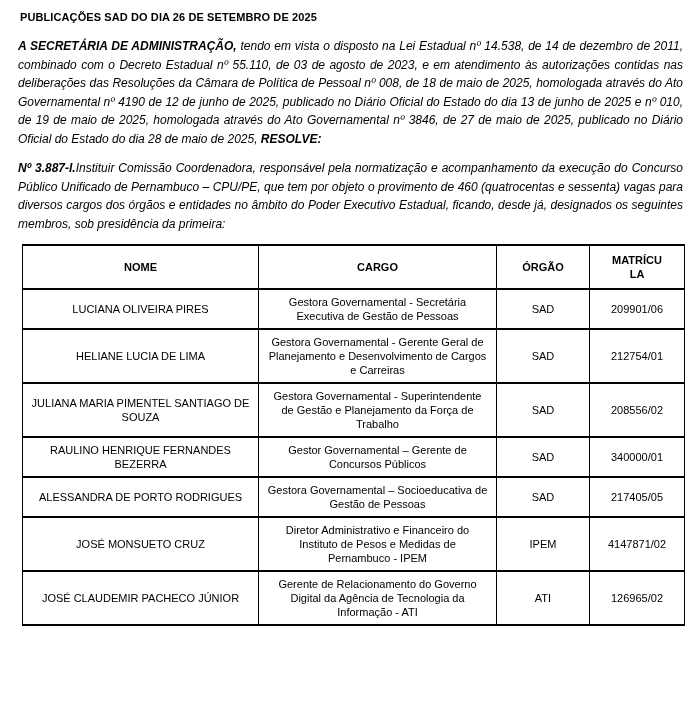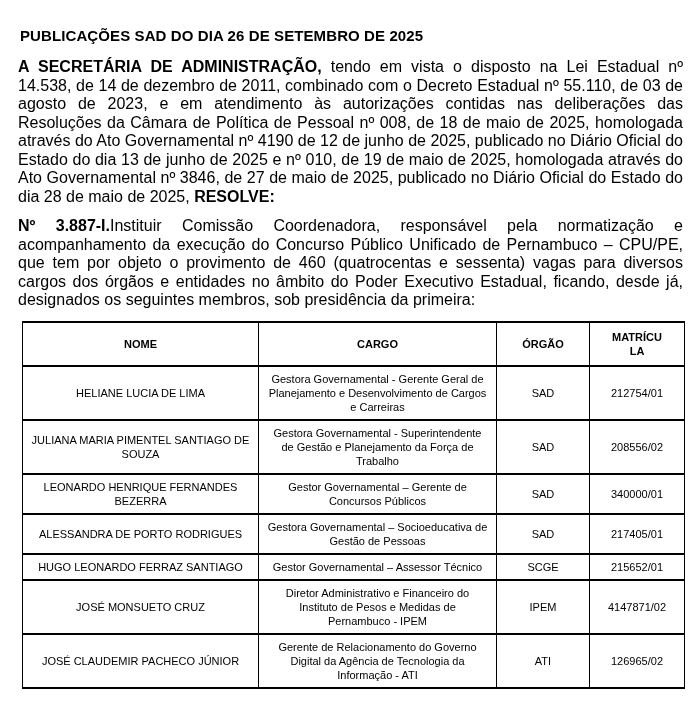--- a/index.html
+++ b/index.html
@@ -13,30 +13,31 @@
     font-family: "Liberation Sans", "DejaVu Sans", sans-serif;
     color: #000000;
     -webkit-font-smoothing: antialiased;
   }
   .page {
     padding: 10px 8px 10px 18px;
     box-sizing: border-box;
     width: 691px;
   }
   .doc-title {
-    font-size: 15px;
+    font-size: 11px;
     font-weight: bold;
-    margin: 17px 0 14px 2px;
+    margin: 1px 0 14px 2px;
     letter-spacing: 0.1px;
   }
   p.para {
-    font-size: 16px;
+    font-size: 12px;
     line-height: 18.5px;
     text-align: justify;
     margin: 0 0 11px 0;
+    font-style: italic;
   }
   p.para .b { font-weight: bold; }
   table.members {
     border-collapse: collapse;
     margin: 2px 0 0 4px;
     width: 662px;
     table-layout: fixed;
   }
   table.members th,
   table.members td {
@@ -78,48 +79,48 @@
     <thead>
       <tr>
         <th>NOME</th>
         <th>CARGO</th>
         <th>ÓRGÃO</th>
         <th>MATRÍCULA</th>
       </tr>
     </thead>
     <tbody id="members-body">
         <tr>
+          <td>LUCIANA OLIVEIRA PIRES</td>
+          <td>Gestora Governamental - Secretária Executiva de Gestão de Pessoas</td>
+          <td>SAD</td>
+          <td>209901/06</td>
+        </tr>
+        <tr>
           <td>HELIANE LUCIA DE LIMA</td>
           <td>Gestora Governamental - Gerente Geral de Planejamento e Desenvolvimento de Cargos e Carreiras</td>
           <td>SAD</td>
           <td>212754/01</td>
         </tr>
         <tr>
           <td>JULIANA MARIA PIMENTEL SANTIAGO DE SOUZA</td>
           <td>Gestora Governamental - Superintendente de Gestão e Planejamento da Força de Trabalho</td>
           <td>SAD</td>
           <td>208556/02</td>
         </tr>
         <tr>
-          <td>LEONARDO HENRIQUE FERNANDES BEZERRA</td>
+          <td>RAULINO HENRIQUE FERNANDES BEZERRA</td>
           <td>Gestor Governamental – Gerente de Concursos Públicos</td>
           <td>SAD</td>
           <td>340000/01</td>
         </tr>
         <tr>
           <td>ALESSANDRA DE PORTO RODRIGUES</td>
           <td>Gestora Governamental – Socioeducativa de Gestão de Pessoas</td>
           <td>SAD</td>
-          <td>217405/01</td>
-        </tr>
-        <tr>
-          <td>HUGO LEONARDO FERRAZ SANTIAGO</td>
-          <td>Gestor Governamental – Assessor Técnico</td>
-          <td>SCGE</td>
-          <td>215652/01</td>
+          <td>217405/05</td>
         </tr>
         <tr>
           <td>JOSÉ MONSUETO CRUZ</td>
           <td>Diretor Administrativo e Financeiro do Instituto de Pesos e Medidas de Pernambuco - IPEM</td>
           <td>IPEM</td>
           <td>4147871/02</td>
         </tr>
         <tr>
           <td>JOSÉ CLAUDEMIR PACHECO JÚNIOR</td>
           <td>Gerente de Relacionamento do Governo Digital da Agência de Tecnologia da Informação - ATI</td>

